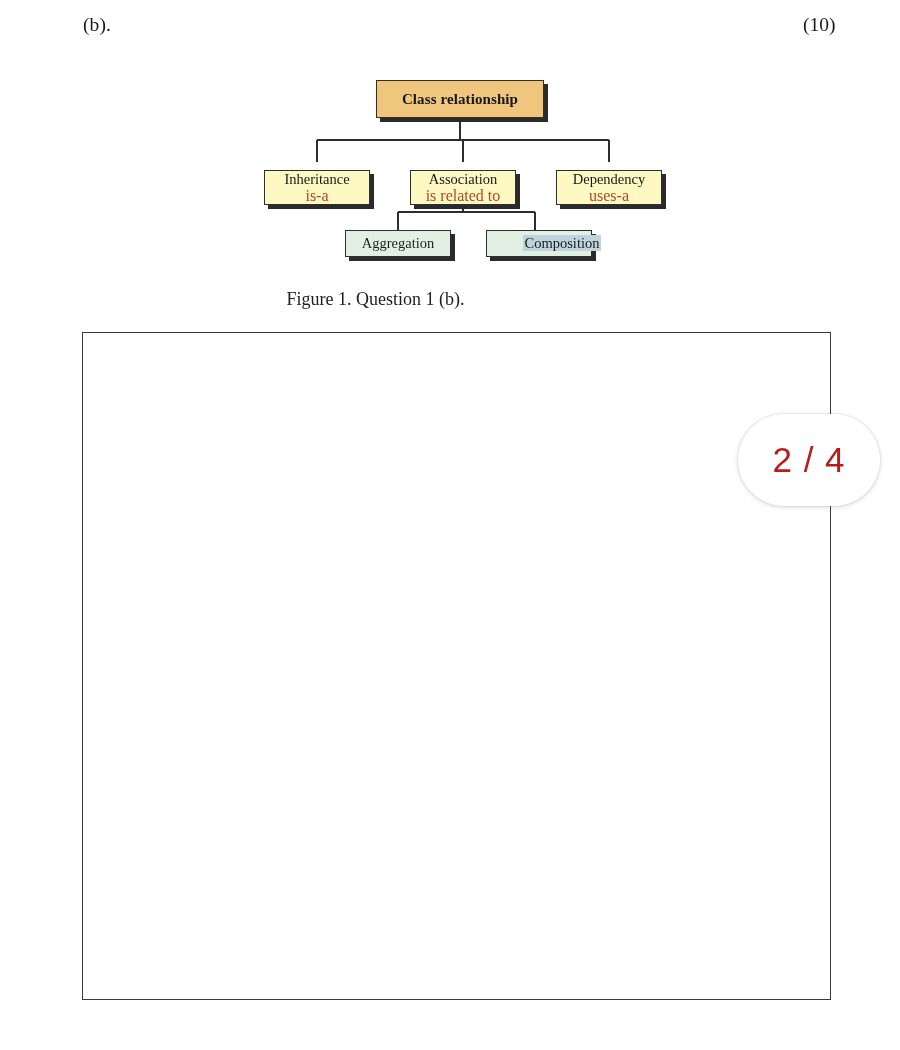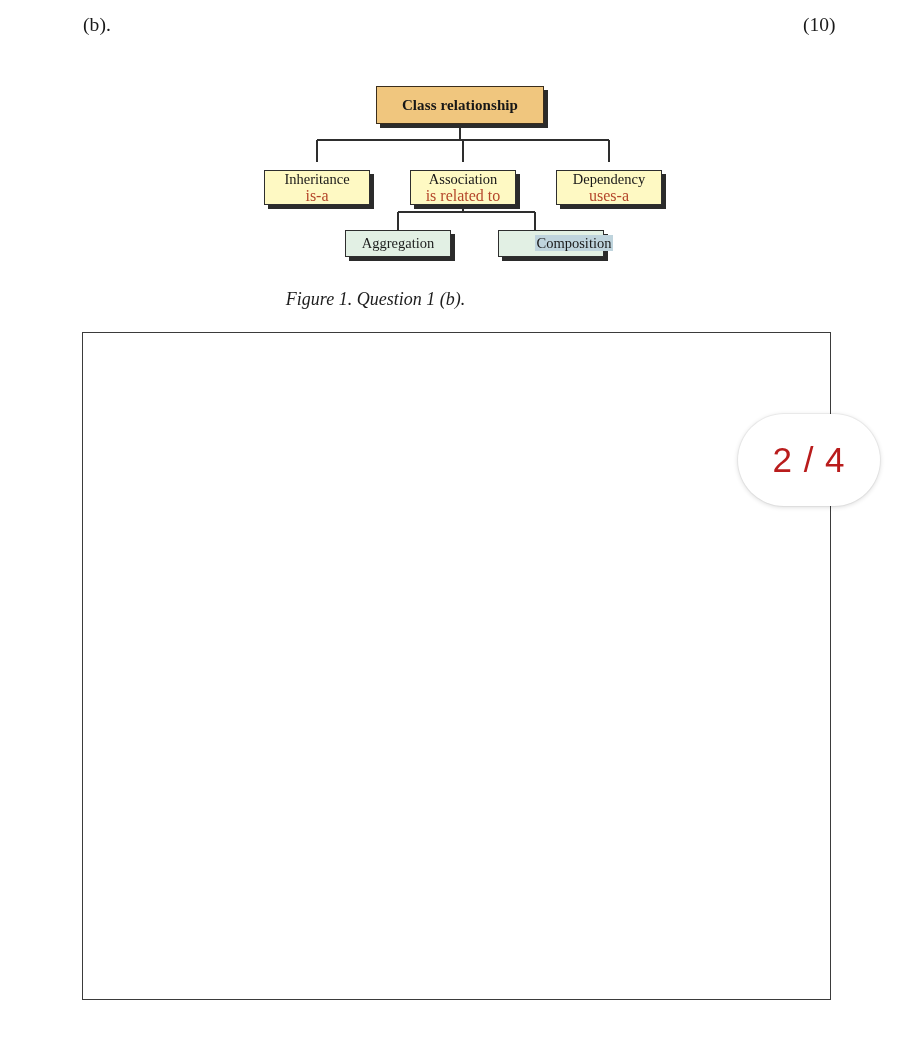--- a/index.html
+++ b/index.html
@@ -102,21 +102,20 @@
   }
 
   
   .node-root {
     left: 126px;
     top: 10px;
     width: 168px;
     height: 38px;
     background: #f0c67e;
     border-color: #3a2d1c;
-    margin-top: 6px;
   }
   .node-root .line1 {
     font-weight: bold;
     font-size: 15px;
     color: #171717;
     letter-spacing: 0.1px;
   }
 
   
   .node-l2 {
@@ -137,40 +136,39 @@
   .node-l3 {
     top: 160px;
     width: 106px;
     height: 27px;
     background: #e2f0e4;
     border-color: #2e2e2e;
   }
   .node-l3 .line1 { color: #1d1d1d; font-size: 14.5px; }
 
   .node-aggregation { left: 95px; font-family: Liberation Serif, serif; }
-  .node-composition { left: 248px; padding-left: 46px; }
+  .node-composition { left: 236px; padding-left: 46px; }
 
   
   .selected-text {
     background: #bfd4dd;
     padding: 0 2px;
     color: #1a1a1a;
   }
 
   
   .fig-caption {
     position: absolute;
     left: 0;
     top: 217px;
     width: 751px;
     text-align: center;
     font-size: 18px;
     line-height: 24px;
     color: #1d1d1d;
-    font-style: italic;
   }
 
   
   .answer-box {
     position: absolute;
     left: 82px;
     top: 332px;
     width: 749px;
     height: 668px;
     border: 1.4px solid #3b3b3b;

